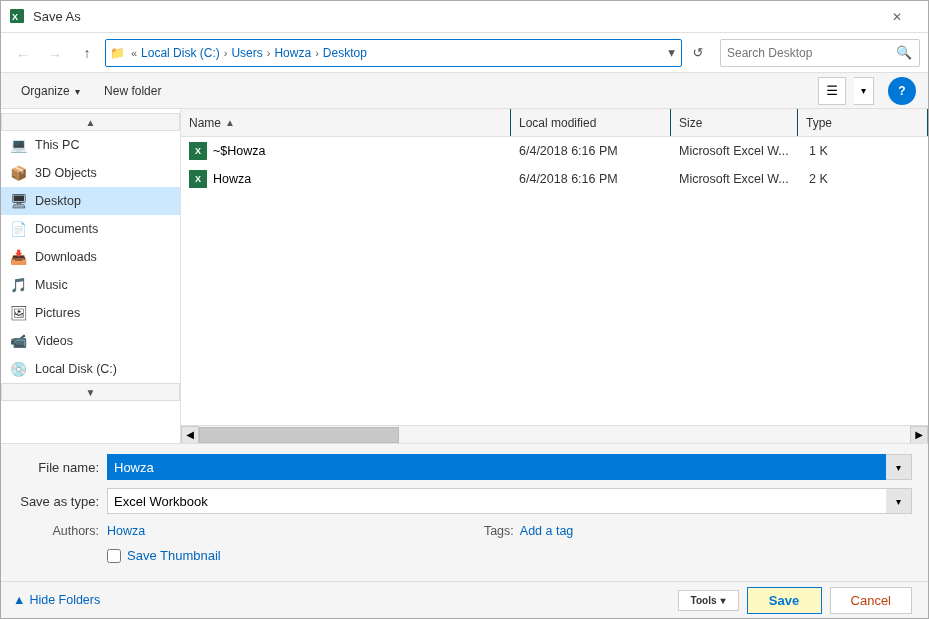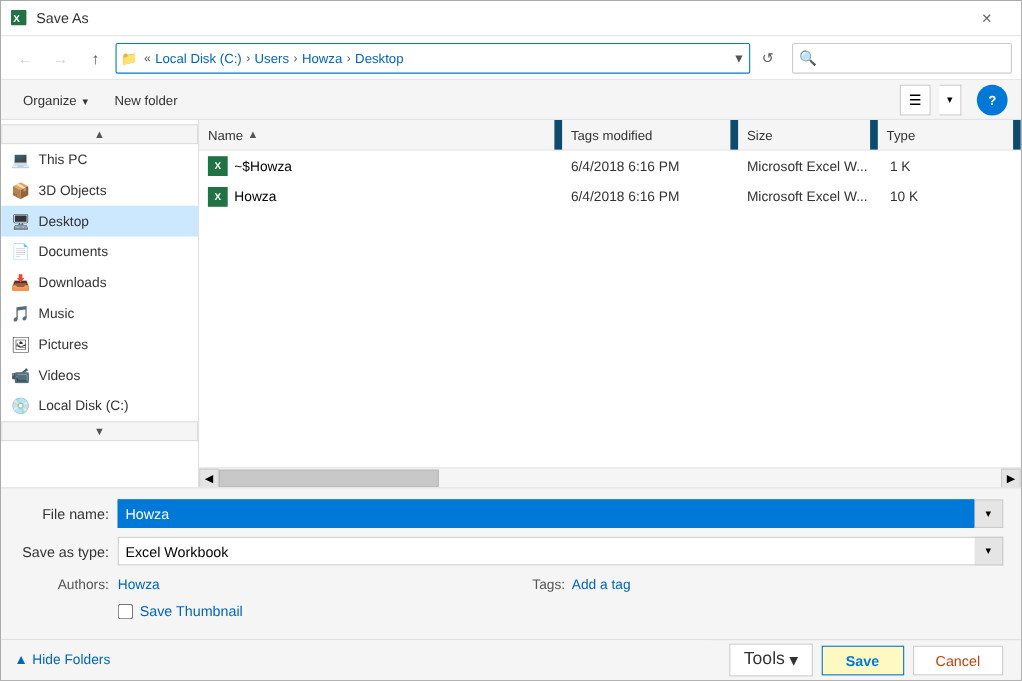--- a/index.html
+++ b/index.html
@@ -282,21 +282,21 @@
       font-size: 12px;
       color: #333;
       padding: 0;
     }
     .col-header {
       padding: 0 8px;
       height: 100%;
       display: flex;
       align-items: center;
       cursor: pointer;
-      border-right: 7px solid #0c4a6e;
+      border-right: 1px solid #0c4a6e;
       user-select: none;
     }
     .col-name { width: 330px; }
     .col-date { width: 160px; }
     .col-type { width: 130px; }
     .col-size { flex: 1; }
     .sort-arrow {
       margin-left: 4px;
       font-size: 10px;
       color: #555;
@@ -459,26 +459,27 @@
     .thumbnail-label {
       font-size: 13px;
       color: #0065bd;
       cursor: pointer;
     }
     .tools-btn {
       padding: 4px 12px;
       border: 1px solid #ccc;
       background: #fff;
       cursor: pointer;
-      font-size: 16px;
+      font-size: 10px;
       color: #333;
       display: flex;
       align-items: center;
       gap: 4px;
       margin-right: auto;
+      font-weight: bold;
     }
     .save-btn {
       padding: 5px 20px;
       background: #fef9c3;
       border: 1px solid #0078d7;
       color: #0078d7;
       font-size: 13px;
       cursor: pointer;
       min-width: 75px;
       font-weight: 600;
@@ -561,20 +562,21 @@
         <span class="breadcrumb-part">Users</span>
         <span class="breadcrumb-sep">›</span>
         <span class="breadcrumb-part">Howza</span>
         <span class="breadcrumb-sep">›</span>
         <span class="breadcrumb-part">Desktop</span>
       </div>
       <button class="breadcrumb-dropdown">▾</button>
     </div>
     <button class="breadcrumb-refresh">↺</button>
     <div class="search-bar">
+      <input type="text" placeholder="Search Desktop" style="">
       <button class="search-icon-btn">🔍</button>
     </div>
   </div>
 
   <div class="action-bar">
     <button class="action-btn">
       <span>Organize</span>
       <span class="arrow">▾</span>
     </button>
     <button class="action-btn">New folder</button>
@@ -628,21 +630,21 @@
     </div>
 
     <div class="file-area">
 
       <div class="file-list-header">
         <div class="col-header col-name">
           <span>Name</span>
           <span class="sort-arrow">▲</span>
         </div>
         <div class="col-header col-date">
-          <span>Tags modified</span>
+          <span>Local modified</span>
         </div>
         <div class="col-header col-size">
           <span>Size</span>
         </div>
         <div class="col-header col-type">
           <span>Type</span>
         </div>
       </div>
 
       <div class="file-list">
@@ -655,21 +657,21 @@
           <div class="file-cell cell-type">Microsoft Excel W...</div>
           <div class="file-cell cell-size">1 K</div>
         </div>
         <div class="file-row">
           <div class="file-cell cell-name">
             <div class="excel-icon">X</div>
             <span style="margin-left:6px;">Howza</span>
           </div>
           <div class="file-cell cell-date">6/4/2018 6:16 PM</div>
           <div class="file-cell cell-type">Microsoft Excel W...</div>
-          <div class="file-cell cell-size">10 K</div>
+          <div class="file-cell cell-size">2 K</div>
         </div>
       </div>
 
       <div class="scroll-area">
         <button class="scroll-left-btn">◀</button>
         <div class="scroll-track">
           <div class="scroll-thumb"></div>
         </div>
         <button class="scroll-right-btn">▶</button>
       </div>

